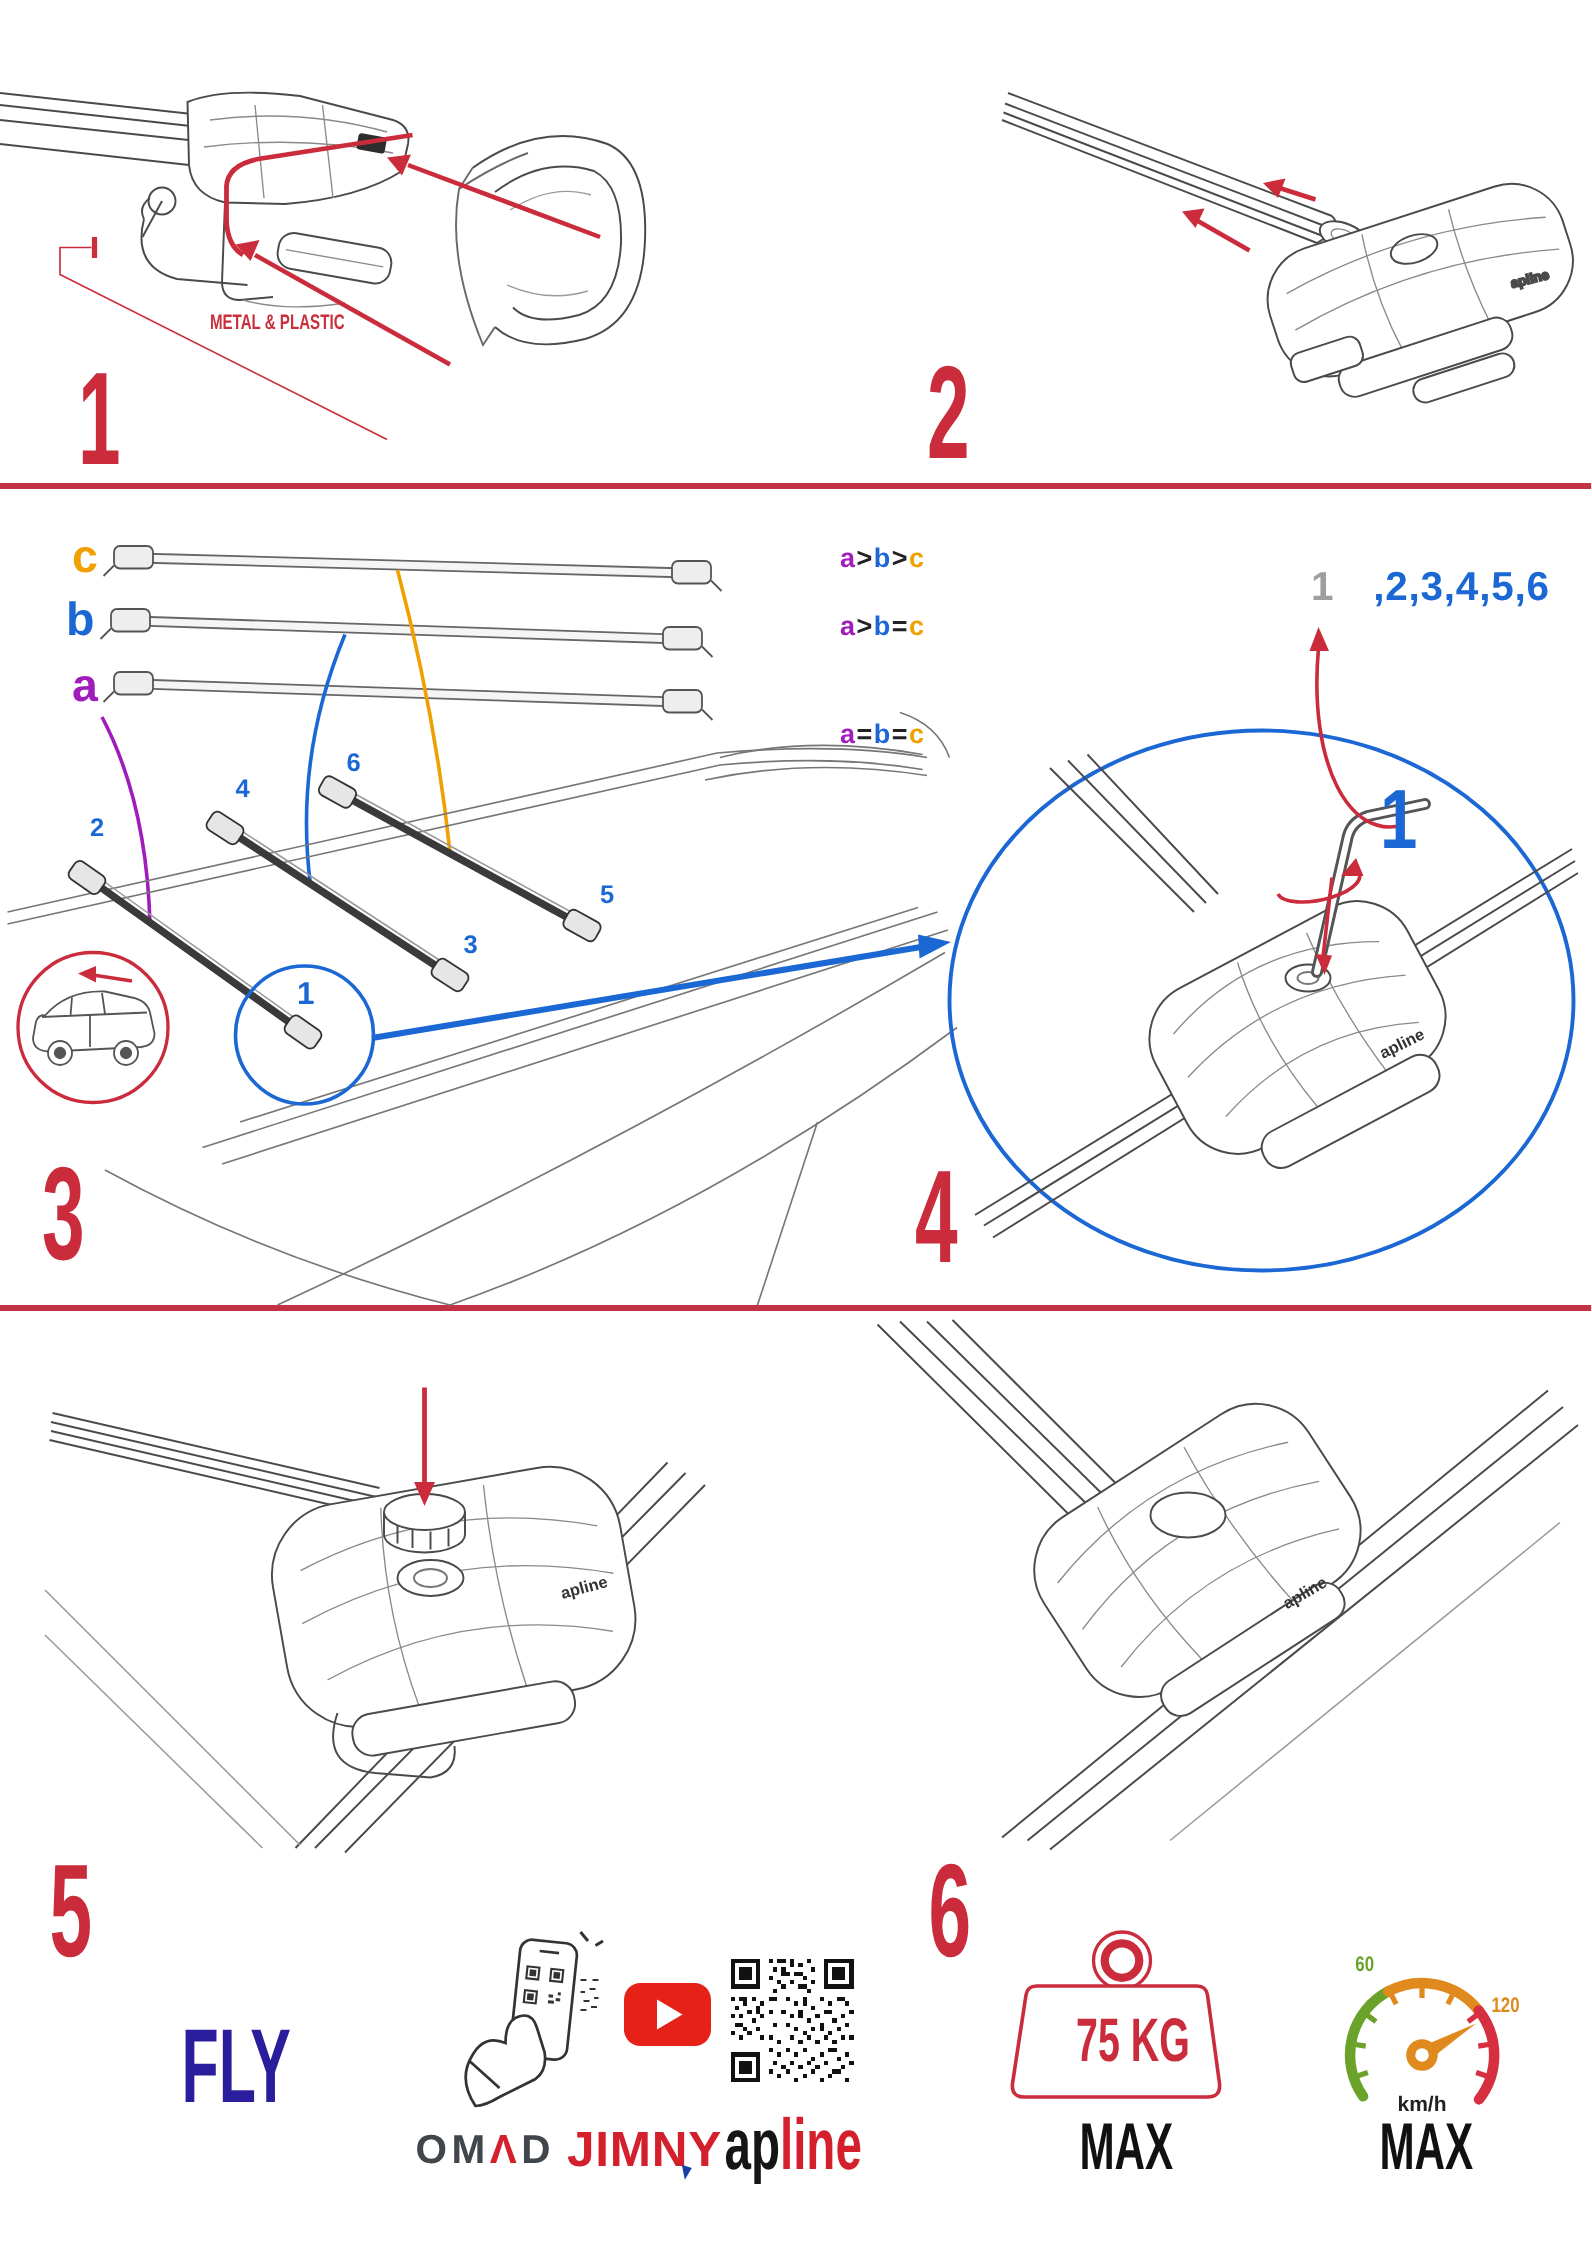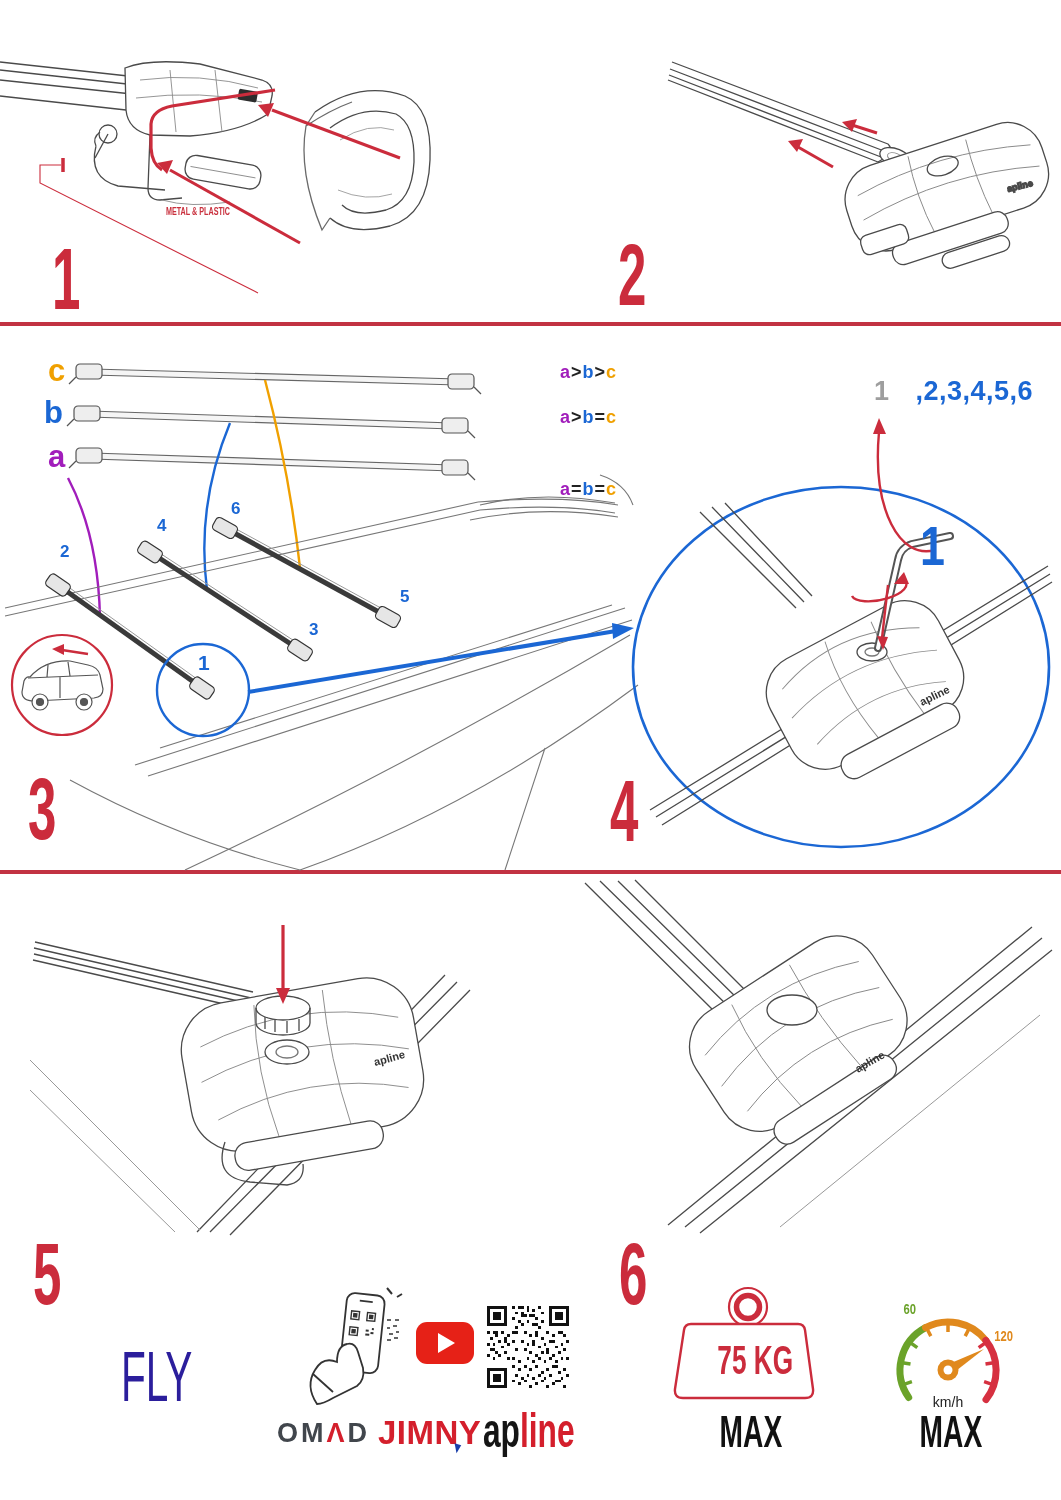--- a/index.html
+++ b/index.html
@@ -6,48 +6,48 @@
   #page{position:relative;width:1061px;height:1500px;background:#fff;overflow:hidden;
         font-family:"Liberation Sans",sans-serif;color:#222;}
   .abs{position:absolute;}
   .divider{position:absolute;left:0;width:1061px;height:4px;background:#c23242;}
   .pnum{position:absolute;font-weight:700;color:#cb2c3c;font-size:88px;line-height:0.74;
         transform:scaleX(0.58);transform-origin:left top;letter-spacing:0;}
   .condR{display:inline-block;transform:scaleX(0.72);transform-origin:right top;white-space:nowrap;}
   .condL{display:inline-block;transform:scaleX(0.62);transform-origin:left top;white-space:nowrap;}
   .condC{display:inline-block;transform:scaleX(0.64);transform-origin:center top;white-space:nowrap;}
   .material{position:absolute;left:40px;top:206px;width:190px;text-align:right;
-            font-size:10px;font-weight:700;color:#c9303d;}
+            font-size:14px;font-weight:700;color:#c9303d;}
   .models{position:absolute;left:40px;top:223px;width:190px;text-align:right;
           font-size:12.5px;font-weight:700;color:#403f9e;line-height:12.3px;}
   .barletter{position:absolute;font-size:31px;font-weight:700;line-height:1;}
   .formula{position:absolute;left:560px;font-size:18px;font-weight:700;letter-spacing:1px;}
   .posnum{position:absolute;color:#1b67d4;font-weight:700;font-size:17px;line-height:1;}
   .seq{position:absolute;left:874px;top:376px;font-size:27px;font-weight:700;letter-spacing:0.5px;}
   .seq .first{color:#9e9e9e;} .seq .rest{color:#1b67d4;margin-left:26px;}
   .bigstep{position:absolute;left:920px;top:518px;color:#1b67d4;font-size:56px;font-weight:700;
            transform:scaleX(0.8);transform-origin:left top;line-height:1;}
-  .brand-fly{position:absolute;left:121px;top:1342px;color:#2b1e9c;font-size:70px;font-weight:400;line-height:1;}
+  .brand-fly{position:absolute;left:121px;top:1342px;color:#2b1e9c;font-size:70px;font-weight:700;line-height:1;}
   .brand-acc{position:absolute;left:64px;top:1407px;font-size:48px;font-weight:700;line-height:1;}
   .brand-acc .blk{color:#1c1c1c;} .red-t{color:#d41f2c;}
   .brand-omad{position:absolute;left:277px;top:1420px;font-size:27px;font-weight:600;
               letter-spacing:3px;color:#41464c;line-height:1;}
   .brand-omay{position:absolute;left:378px;top:1416px;font-size:33px;font-weight:700;
               color:#d41f2c;letter-spacing:0.5px;line-height:1;}
   .omay-acc{position:absolute;left:453px;top:1444px;width:0;height:0;
             border-left:5px solid transparent;border-right:2px solid transparent;
             border-top:9px solid #1b3faa;transform:rotate(18deg);}
   .brand-apline{position:absolute;left:483px;top:1407px;font-size:48px;font-weight:700;line-height:1;}
   .brand-apline .blk{color:#151515;}
   .maxlab{position:absolute;width:104px;text-align:right;font-size:44px;font-weight:700;
           color:#111;line-height:1;}
   .kg{position:absolute;left:696px;top:1340px;width:104px;text-align:center;
       font-size:41px;font-weight:700;color:#cb2c3c;line-height:1;}
   .kmh{position:absolute;left:896px;top:1394px;width:104px;text-align:center;
-       font-size:14px;font-weight:400;color:#222;}
+       font-size:14px;font-weight:700;color:#222;}
   .sp60{position:absolute;left:902px;top:1301px;font-size:14px;font-weight:700;color:#6ba32a;}
   .sp120{position:absolute;left:992px;top:1328px;font-size:14px;font-weight:700;color:#e0891d;}
   .yt{position:absolute;left:416px;top:1322px;width:58px;height:42px;background:#e62117;
       border-radius:11px;}
   .yt::after{content:"";position:absolute;left:22px;top:11px;width:0;height:0;
              border-top:10px solid transparent;border-bottom:10px solid transparent;
              border-left:17px solid #fff;}
   svg{position:absolute;overflow:visible;}
   svg text{font-family:"Liberation Sans",sans-serif;}
 </style>

